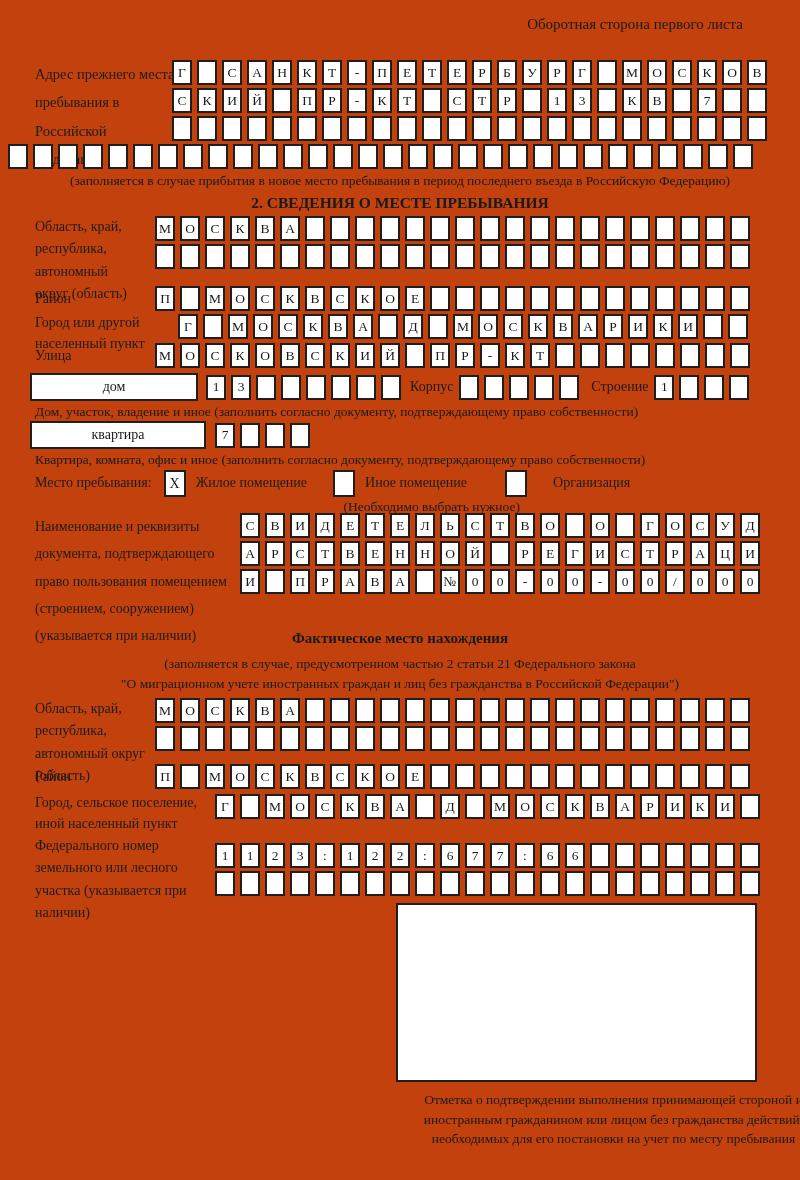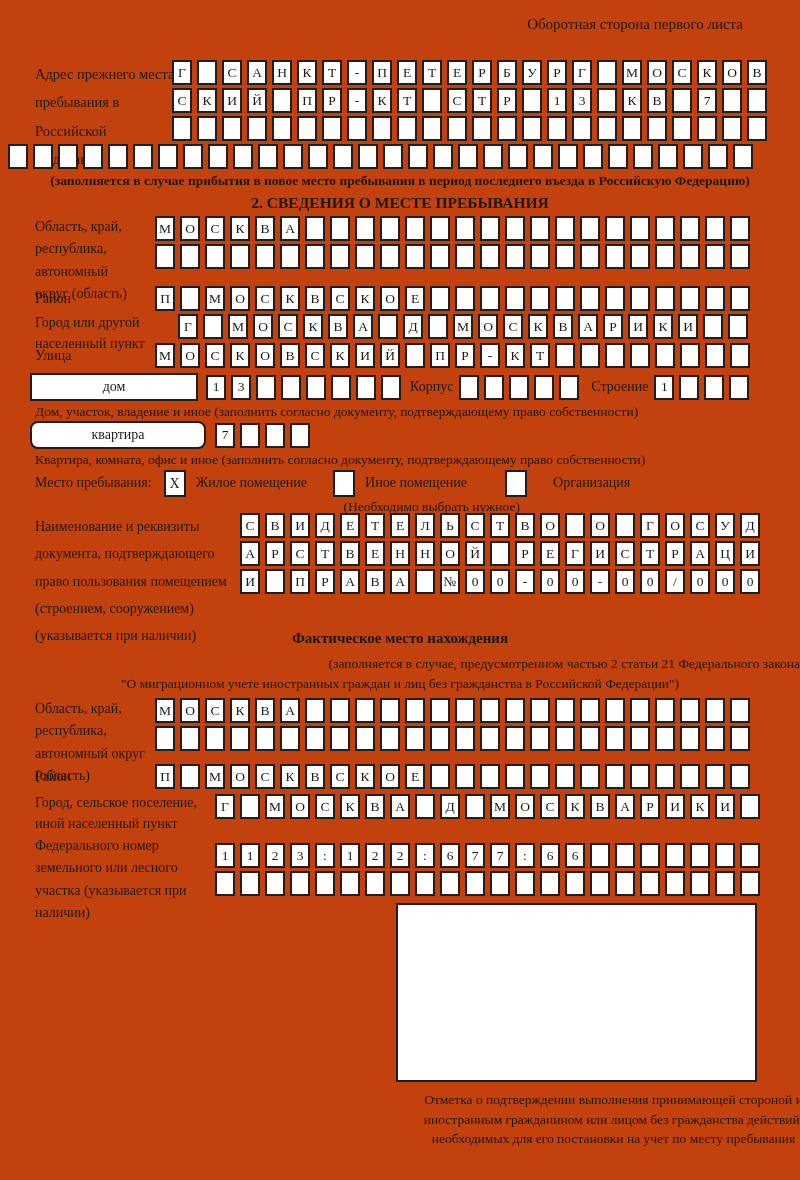--- a/index.html
+++ b/index.html
@@ -159,21 +159,21 @@
       <div class="cell"></div>
       <div class="cell"></div>
       <div class="cell"></div>
       <div class="cell"></div>
       <div class="cell"></div>
       <div class="cell"></div>
       <div class="cell"></div>
       <div class="cell"></div>
       <div class="cell"></div>
     </div>
-  <div class="abs center note" style="top:173px;font-weight:bold;">(заполняется в случае прибытия в новое место пребывания в период последнего въезда в Российскую Федерацию)</div>
+  <div class="abs center note" style="top:173px;">(заполняется в случае прибытия в новое место пребывания в период последнего въезда в Российскую Федерацию)</div>
 
   <div class="abs center heading" style="top:194px;">2. СВЕДЕНИЯ О МЕСТЕ ПРЕБЫВАНИЯ</div>
 
   <div class="abs label" style="left:35px;top:216px;width:108px;">Область, край, республика, автономный округ (область)</div>
   <div class="abs rows" style="left:155px;top:216px;">
     <div class="cells">
         <div class="cell">М</div>
         <div class="cell">О</div>
         <div class="cell">С</div>
         <div class="cell">К</div>
@@ -333,21 +333,21 @@
     <div class="cells" style="margin-left:6px;">
         <div class="cell">1</div>
         <div class="cell"></div>
         <div class="cell"></div>
         <div class="cell"></div>
       </div>
   </div>
   <div class="abs note" style="left:35px;top:404px;">Дом, участок, владение и иное (заполнить согласно документу, подтверждающему право собственности)</div>
 
   <div class="abs flexrow" style="left:30px;top:421px;">
-    <div class="widebox" style="width:176px;border-radius:8px;">квартира</div>
+    <div class="widebox" style="width:176px;">квартира</div>
     <div class="cells" style="margin-left:9px;">
         <div class="cell">7</div>
         <div class="cell"></div>
         <div class="cell"></div>
         <div class="cell"></div>
       </div>
   </div>
   <div class="abs note" style="left:35px;top:452px;">Квартира, комната, офис и иное (заполнить согласно документу, подтверждающему право собственности)</div>
 
   <div class="abs flexrow" style="left:35px;top:470px;">
@@ -428,21 +428,21 @@
         <div class="cell">0</div>
         <div class="cell">0</div>
         <div class="cell">/</div>
         <div class="cell">0</div>
         <div class="cell">0</div>
         <div class="cell">0</div>
       </div>
   </div>
 
   <div class="abs center heading" style="top:630px;font-size:15px;">Фактическое место нахождения</div>
-  <div class="abs center note" style="top:656px;text-align:right;">(заполняется в случае, предусмотренном частью 2 статьи 21 Федерального закона</div>
+  <div class="abs center note" style="top:656px;">(заполняется в случае, предусмотренном частью 2 статьи 21 Федерального закона</div>
   <div class="abs center note" style="top:676px;">"О миграционном учете иностранных граждан и лиц без гражданства в Российской Федерации")</div>
 
   <div class="abs label" style="left:35px;top:698px;width:138px;">Область, край, республика, автономный округ (область)</div>
   <div class="abs rows" style="left:155px;top:698px;">
     <div class="cells">
         <div class="cell">М</div>
         <div class="cell">О</div>
         <div class="cell">С</div>
         <div class="cell">К</div>
         <div class="cell">В</div>

